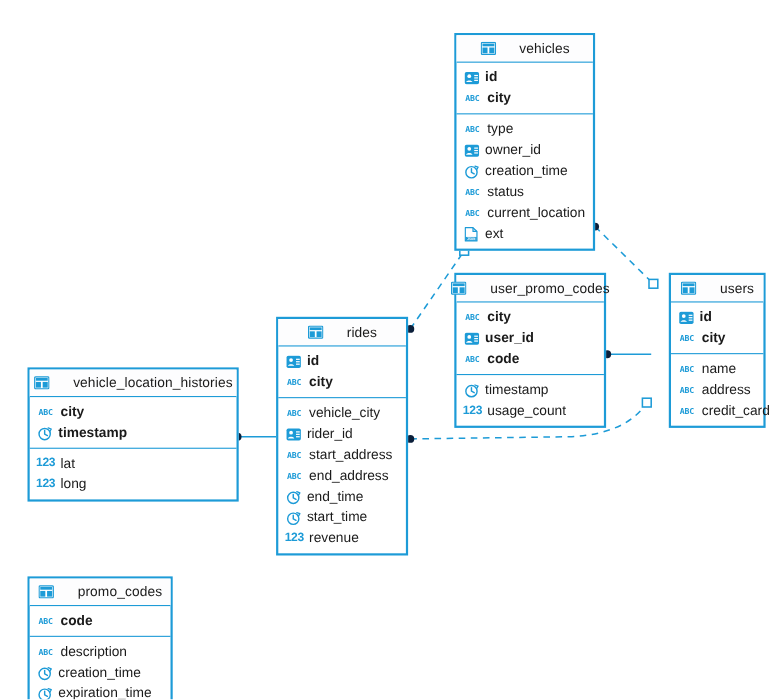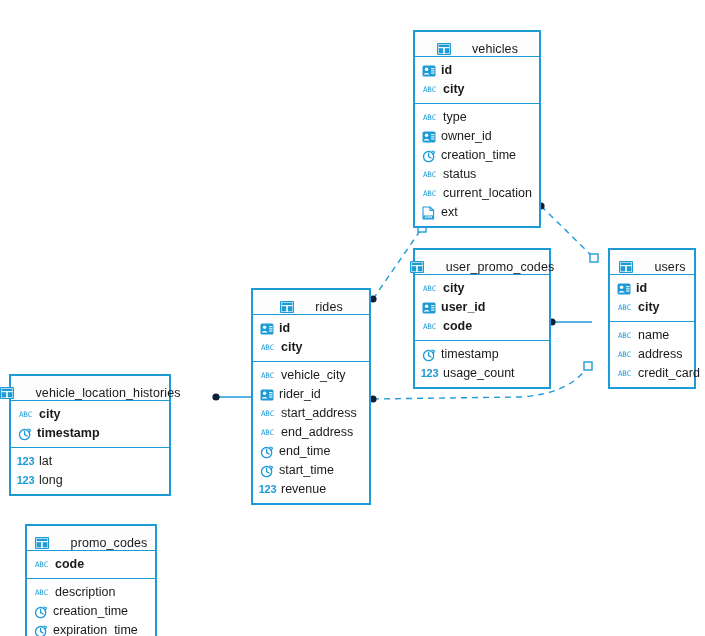--- a/index.html
+++ b/index.html
@@ -30,21 +30,21 @@
   
   .tbl {
     position: absolute;
     box-sizing: border-box;
     border: 2px solid #1d9bd7;
     background: #ffffff;
     z-index: 5;
   }
   .tbl-header {
     display: flex;
-    align-items: flex-end;
+    align-items: center;
     justify-content: center;
     gap: 21px;
     height: 25px;
     box-sizing: border-box;
     border-bottom: 1.5px solid #1d9bd7;
     background: #fdfdfe;
     padding: 0 6px;
   }
   .tbl-title {
     font-size: 12.5px;
@@ -82,21 +82,21 @@
     align-items: center;
     justify-content: center;
     width: 15px;
     height: 14px;
     flex: 0 0 15px;
   }
   .ico svg { display: block; }
   .ico-abc {
     font-family: "DejaVu Sans Mono", monospace;
     font-size: 7.5px;
-    font-weight: normal;
+    font-weight: bold;
     color: #1d9bd7;
     letter-spacing: -0.2px;
     line-height: 1;
   }
   .ico-123 {
     font-family: "Liberation Sans", sans-serif;
     font-size: 11px;
     font-weight: bold;
     color: #1d9bd7;
     letter-spacing: -0.3px;
@@ -389,21 +389,21 @@
               </svg>
             </span>
             <span class="row-label">start_time</span>
           </div>
           <div class="row">
             <span class="ico ico-123" style="width: 17px; flex-basis: 17px;">123</span>
             <span class="row-label">revenue</span>
           </div>
         </div>
       </div>
-      <div class="tbl" style="left: 9px; top: 334px; width: 162px; margin-top: 40px;">
+      <div class="tbl" style="left: 25px; top: 334px; width: 192px;">
         <div class="tbl-header">
           <span class="ico">
             <svg width="14" height="12" viewBox="0 0 14 12">
               <rect x="0.5" y="0.5" width="13" height="11" rx="1" fill="#ffffff" stroke="#1d9bd7" stroke-width="1.2"></rect>
               <rect x="1.6" y="1.6" width="10.8" height="2.5" fill="#1d9bd7"></rect>
               <rect x="1.6" y="5.2" width="4.6" height="5.2" fill="#1d9bd7"></rect>
               <rect x="7.8" y="5.2" width="4.6" height="5.2" fill="#1d9bd7"></rect>
             </svg>
           </span>
           <span class="tbl-title">vehicle_location_histories</span>

